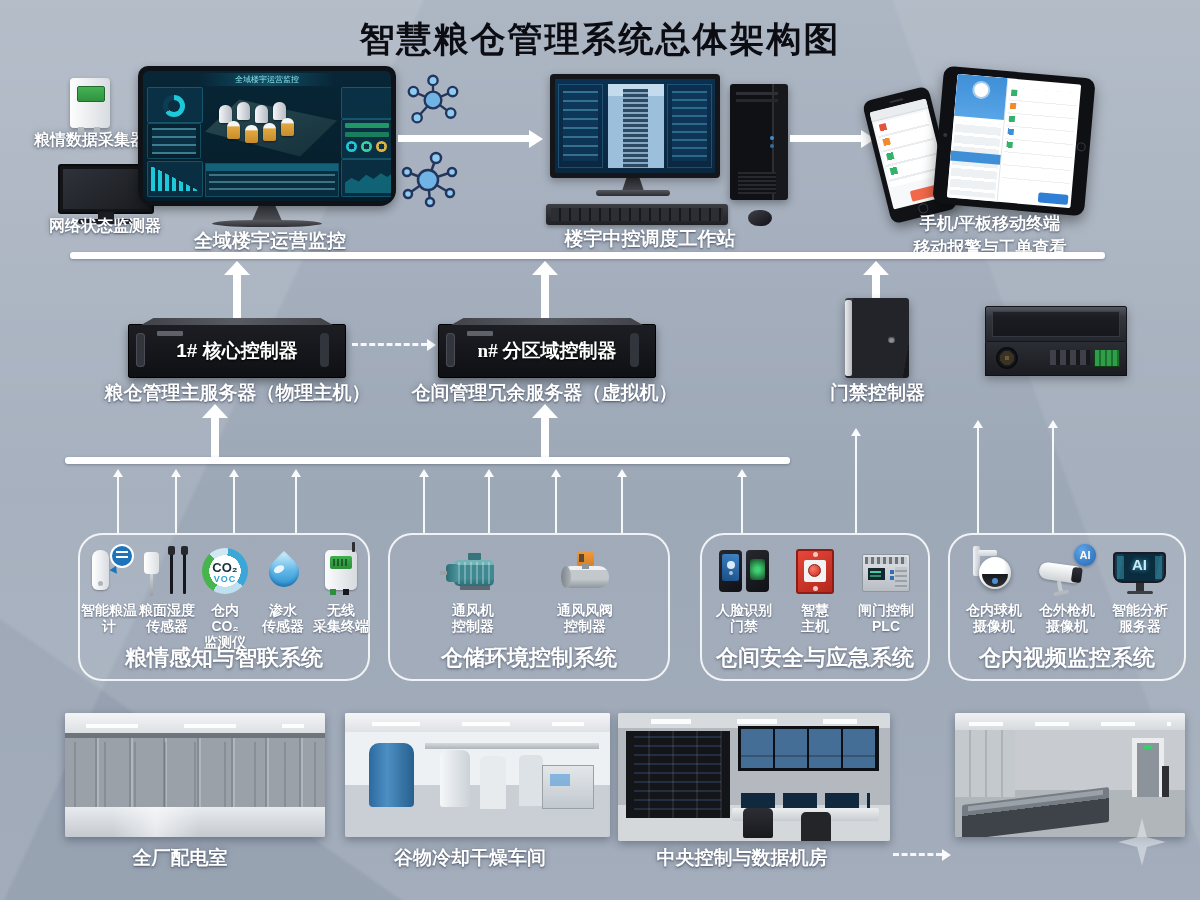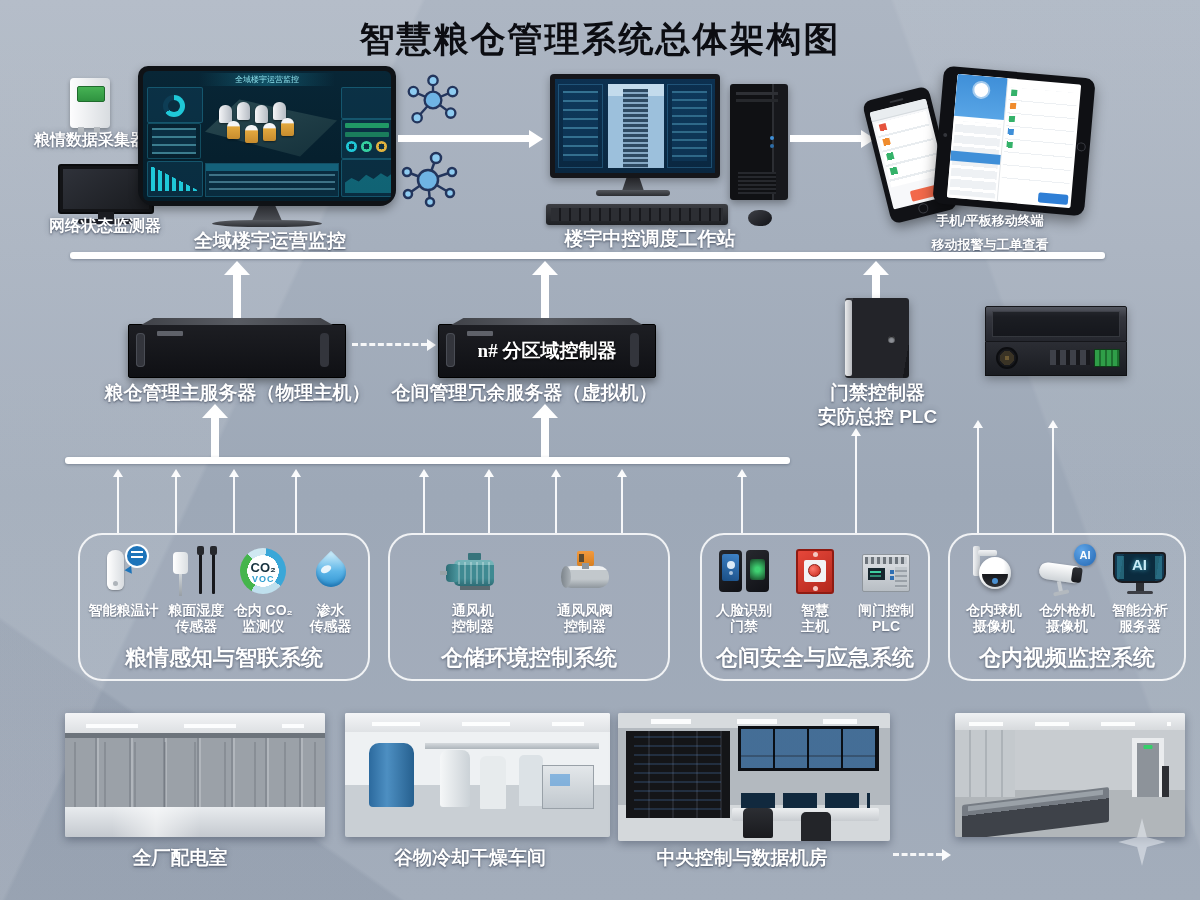--- a/index.html
+++ b/index.html
@@ -6,21 +6,21 @@
   body{font-family:"Liberation Sans","DejaVu Sans",sans-serif;}
   .canvas{position:relative;width:1200px;height:900px;overflow:hidden;
     background:
       linear-gradient(115deg, rgba(255,255,255,.10) 0 26%, rgba(255,255,255,0) 26.3%),
       linear-gradient(250deg, rgba(255,255,255,.08) 0 20%, rgba(255,255,255,0) 20.3%),
       linear-gradient(35deg, rgba(60,75,100,.10) 0 16%, rgba(60,75,100,0) 16.3%),
       linear-gradient(180deg,#adb6c3,#9da8b7 55%,#a3adbb);}
   .title{position:absolute;top:16px;left:0;right:0;text-align:center;font-size:35px;font-weight:bold;color:#0c0d12;letter-spacing:2px;}
   .lbl{position:absolute;color:#fff;font-weight:bold;text-align:center;white-space:nowrap;
     text-shadow:0 1px 2px rgba(35,45,65,.65),0 0 6px rgba(35,45,65,.3);}
-  .s16{font-size:16px}.s17{font-size:13px}.s19{font-size:19px}
+  .s16{font-size:16px}.s17{font-size:17px}.s19{font-size:19px}
   
   .bus{position:absolute;height:7px;background:#fff;border-radius:3px;box-shadow:0 1px 3px rgba(20,30,50,.3);}
   .varrow{position:absolute;width:26px;}
   .varrow::before{content:'';position:absolute;left:9px;top:12px;bottom:0;width:8px;background:#fff;}
   .varrow::after{content:'';position:absolute;left:0;top:0;border-left:13px solid transparent;border-right:13px solid transparent;border-bottom:14px solid #fff;}
   .tarrow{position:absolute;width:12px;}
   .tarrow::before{content:'';position:absolute;left:5px;top:7px;bottom:0;width:2px;background:rgba(255,255,255,.92);}
   .tarrow::after{content:'';position:absolute;left:1px;top:0;border-left:5px solid transparent;border-right:5px solid transparent;border-bottom:8px solid rgba(255,255,255,.95);}
   .harrow{position:absolute;height:18px;}
   .harrow::before{content:'';position:absolute;left:0;top:5px;right:13px;height:7px;background:#fff;}
@@ -355,34 +355,34 @@
   <div class="lbl s17" style="left:860px;top:236px;width:260px;">移动报警与工单查看</div>
 
   <div class="bus" style="left:70px;top:252px;width:1035px;"></div>
 
   <div class="varrow" style="left:224px;top:261px;height:61px;"></div>
   <div class="varrow" style="left:532px;top:261px;height:61px;"></div>
   <div class="varrow" style="left:863px;top:261px;height:37px;"></div>
 
   <div class="rack" style="left:128px;top:324px;">
     <div class="rack-logo"></div>
+    <div class="rack-text">1# 核心控制器</div>
   </div>
   <div class="lbl s19" style="left:85px;top:380px;width:305px;">粮仓管理主服务器（物理主机）</div>
 
   <div class="dashr" style="left:352px;top:339px;width:84px;"></div>
 
   <div class="rack" style="left:438px;top:324px;font-family:Liberation Serif, serif;">
     <div class="rack-logo"></div>
     <div class="rack-text">n# 分区域控制器</div>
   </div>
-  <div class="lbl s19" style="left:372px;top:380px;width:305px;">仓间管理冗余服务器（虚拟机）</div>
+  <div class="lbl s19" style="left:392px;top:380px;width:305px;">仓间管理冗余服务器（虚拟机）</div>
 
   <div class="accbox"></div>
   <div class="lbl s19" style="left:790px;top:380px;width:175px;">门禁控制器</div>
-  <div class="lbl s19" style="left:790px;top:404px;width:175px;">安防总控 PLC</div>
 
   <div class="nvr">
     <div class="nvr-top"></div>
     <div class="nvr-bot">
       <div class="nvr-fan"></div>
       <div class="nvr-ports"></div>
       <div class="nvr-term"></div>
     </div>
   </div>
 
@@ -449,20 +449,33 @@
             <span class="p2"></span>
             <span class="p3"></span>
             <span class="t0"></span>
             <span class="t1"></span>
           </div>
     <div class="glabel">
             <div>渗水</div>
             <div>传感器</div>
           </div>
   </div>
+        <div class="gitem">
+    <div class="gicon i-wireless-terminal">
+            <span class="p1"></span>
+            <span class="p2"></span>
+            <span class="p3"></span>
+            <span class="t0"></span>
+            <span class="t1"></span>
+          </div>
+    <div class="glabel">
+            <div>无线</div>
+            <div>采集终端</div>
+          </div>
+  </div>
       </div>
     <div class="gtitle">粮情感知与智联系统</div>
   </div>
   <div class="gbox" style="left:388px;width:282px;">
     <div class="gitems">
         <div class="gitem">
     <div class="gicon i-fan-motor">
             <span class="p1"></span>
             <span class="p2"></span>
             <span class="p3"></span>

